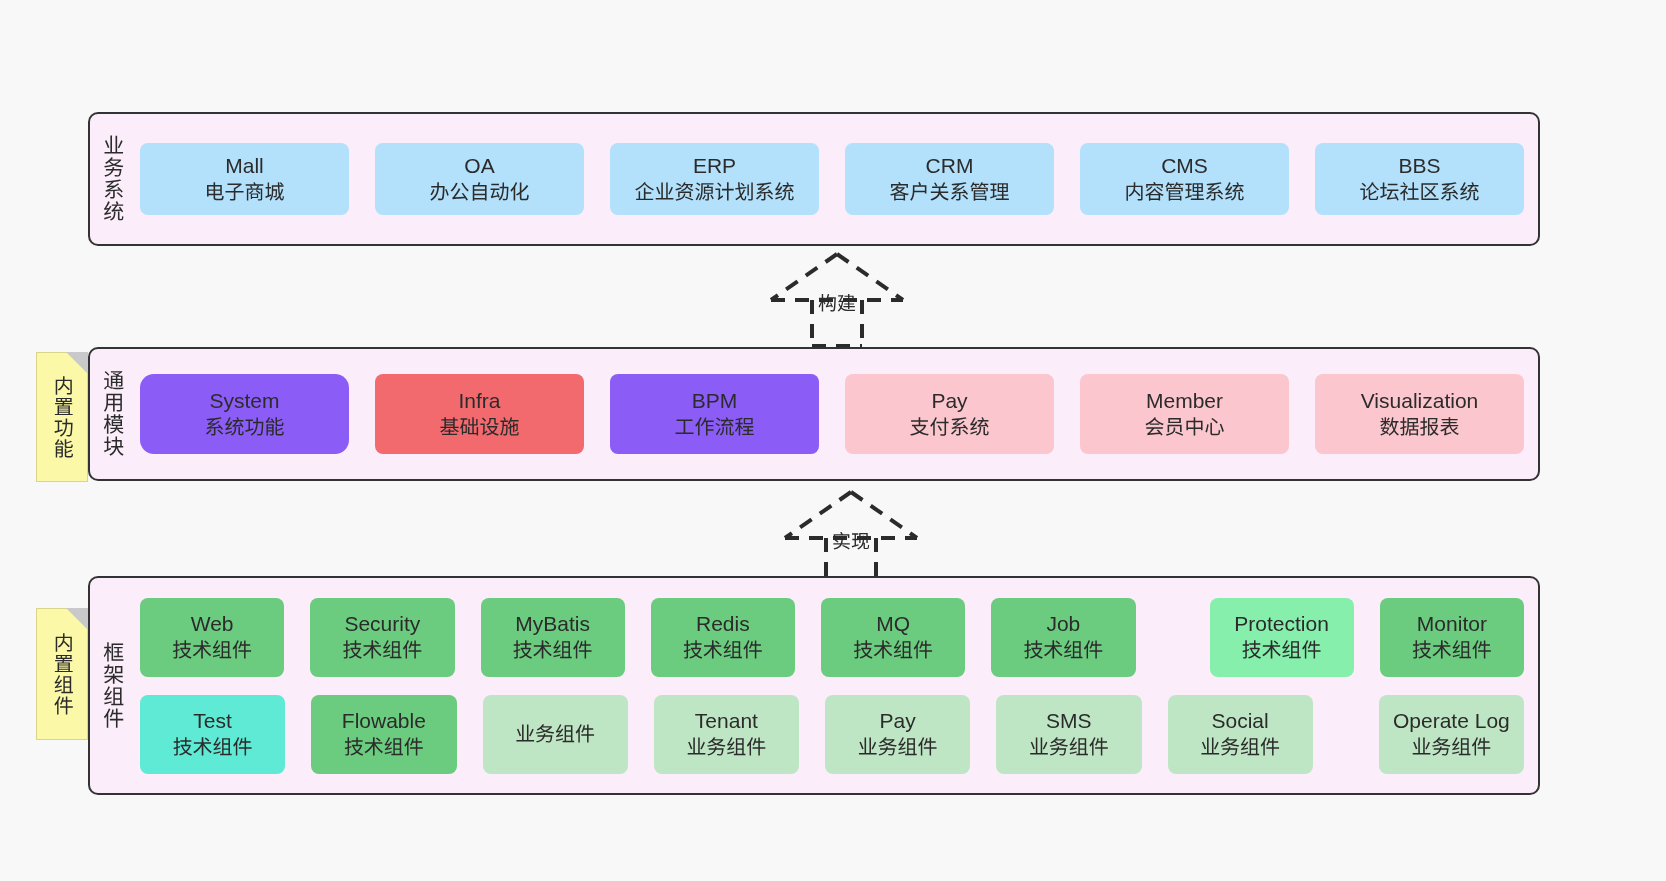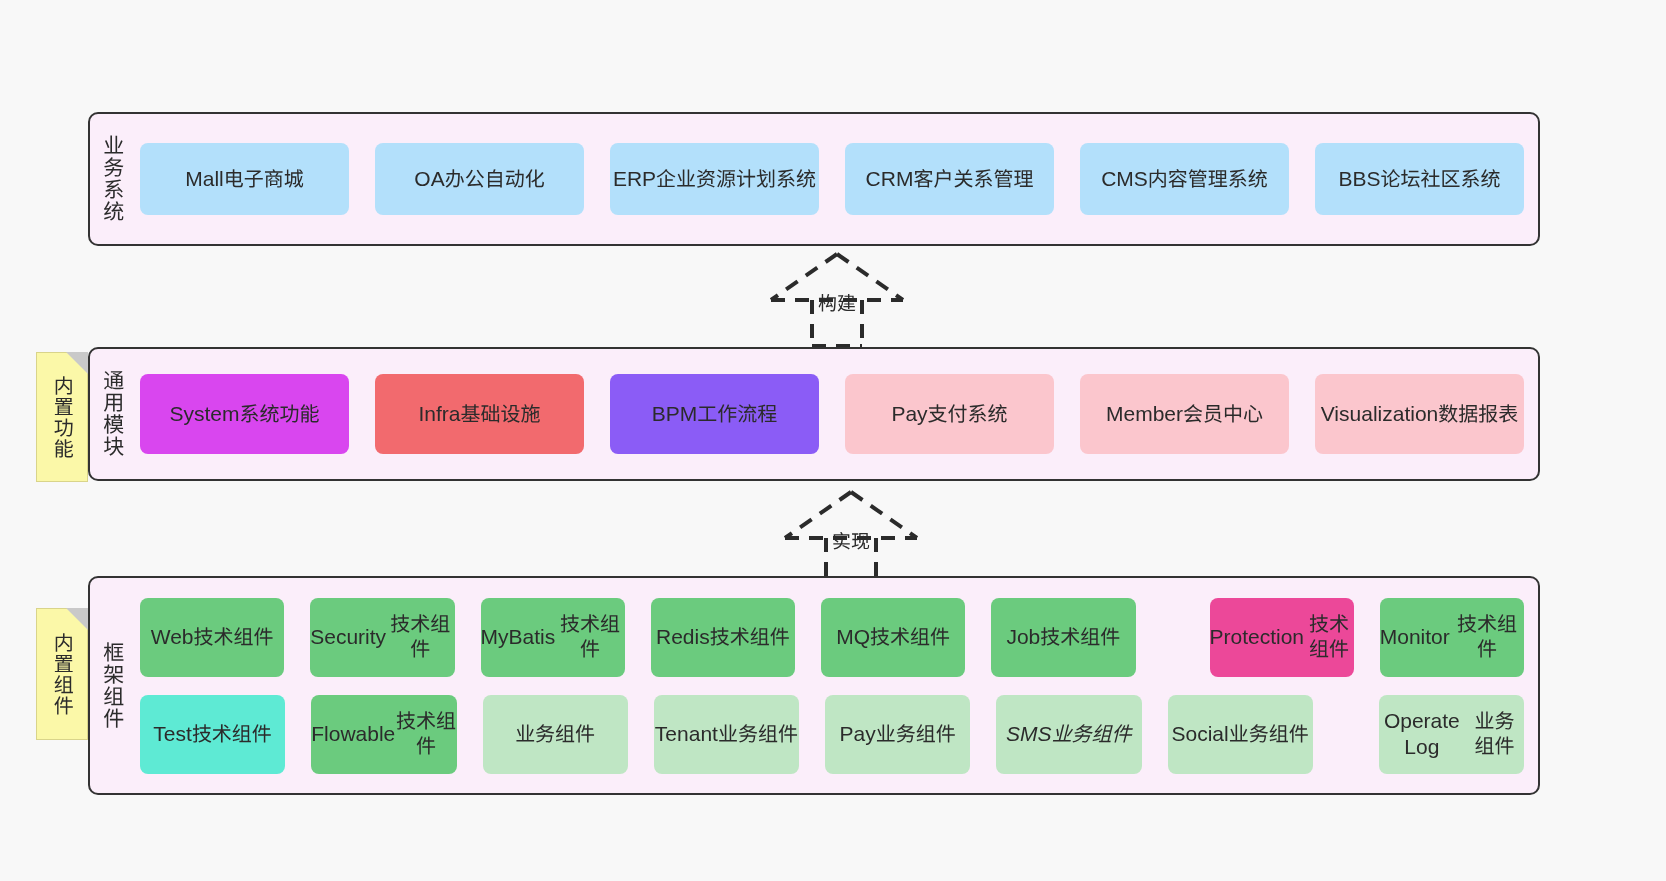--- a/index.html
+++ b/index.html
@@ -62,21 +62,21 @@
   .row {
     display: flex;
     gap: 26px;
     align-items: stretch;
   }
 
   .card {
     flex: 1 1 0;
     border-radius: 8px;
     display: flex;
-    flex-direction: row;
+    flex-direction: column;
     align-items: center;
     justify-content: center;
     text-align: center;
     line-height: 1.25;
     user-select: none;
   }
   .card .en {
     font-size: 21px;
     color: #2b2b2b;
   }
@@ -192,21 +192,21 @@
       <path d="M110 52 L110 98" fill="none" stroke="#2b2b2b" stroke-width="4" stroke-dasharray="14 10"></path>
       <path d="M60 98 L110 98" fill="none" stroke="#2b2b2b" stroke-width="4" stroke-dasharray="14 10"></path>
     </svg>
     <span class="arrow-label">构建</span>
   </div>
 
   <section class="layer" id="layer-module">
     <div class="layer-title">通用模块</div>
     <div class="layer-body">
       <div class="row">
-          <div class="card c-red" style="background: #d946ef;">
+          <div class="card c-red" style="background: #8b5cf6; border-radius: 14px;">
             <span class="en">System</span>
             <span class="cn">系统功能</span>
           </div>
           <div class="card c-red" style="background: rgb(242, 106, 110);">
             <span class="en">Infra</span>
             <span class="cn">基础设施</span>
           </div>
           <div class="card c-pink" style="background: #8b5cf6;">
             <span class="en">BPM</span>
             <span class="cn">工作流程</span>
@@ -260,21 +260,21 @@
             <span class="cn">技术组件</span>
           </div>
           <div class="card c-green" style="background: rgb(107, 203, 126);">
             <span class="en">MQ</span>
             <span class="cn">技术组件</span>
           </div>
           <div class="card c-green" style="background: rgb(107, 203, 126);">
             <span class="en">Job</span>
             <span class="cn">技术组件</span>
           </div>
-          <div class="card c-green" style="background: #ec4899; margin-left: 48px;">
+          <div class="card c-green" style="background: #86efac; margin-left: 48px;">
             <span class="en">Protection</span>
             <span class="cn">技术组件</span>
           </div>
           <div class="card c-green" style="background: rgb(107, 203, 126);">
             <span class="en">Monitor</span>
             <span class="cn">技术组件</span>
           </div>
         </div>
       <div class="row">
           <div class="card c-green" style="background: #5eead4;">
@@ -289,21 +289,21 @@
             <span class="cn">业务组件</span>
           </div>
           <div class="card c-lightgreen" style="background: rgb(191, 230, 196);">
             <span class="en">Tenant</span>
             <span class="cn">业务组件</span>
           </div>
           <div class="card c-lightgreen" style="background: rgb(191, 230, 196);">
             <span class="en">Pay</span>
             <span class="cn">业务组件</span>
           </div>
-          <div class="card c-lightgreen" style="background: rgb(191, 230, 196); font-style: italic;">
+          <div class="card c-lightgreen" style="background: rgb(191, 230, 196);">
             <span class="en">SMS</span>
             <span class="cn">业务组件</span>
           </div>
           <div class="card c-lightgreen" style="background: rgb(191, 230, 196);">
             <span class="en">Social</span>
             <span class="cn">业务组件</span>
           </div>
           <div class="card c-lightgreen" style="background: rgb(191, 230, 196); margin-left: 40px;">
             <span class="en">Operate Log</span>
             <span class="cn">业务组件</span>

